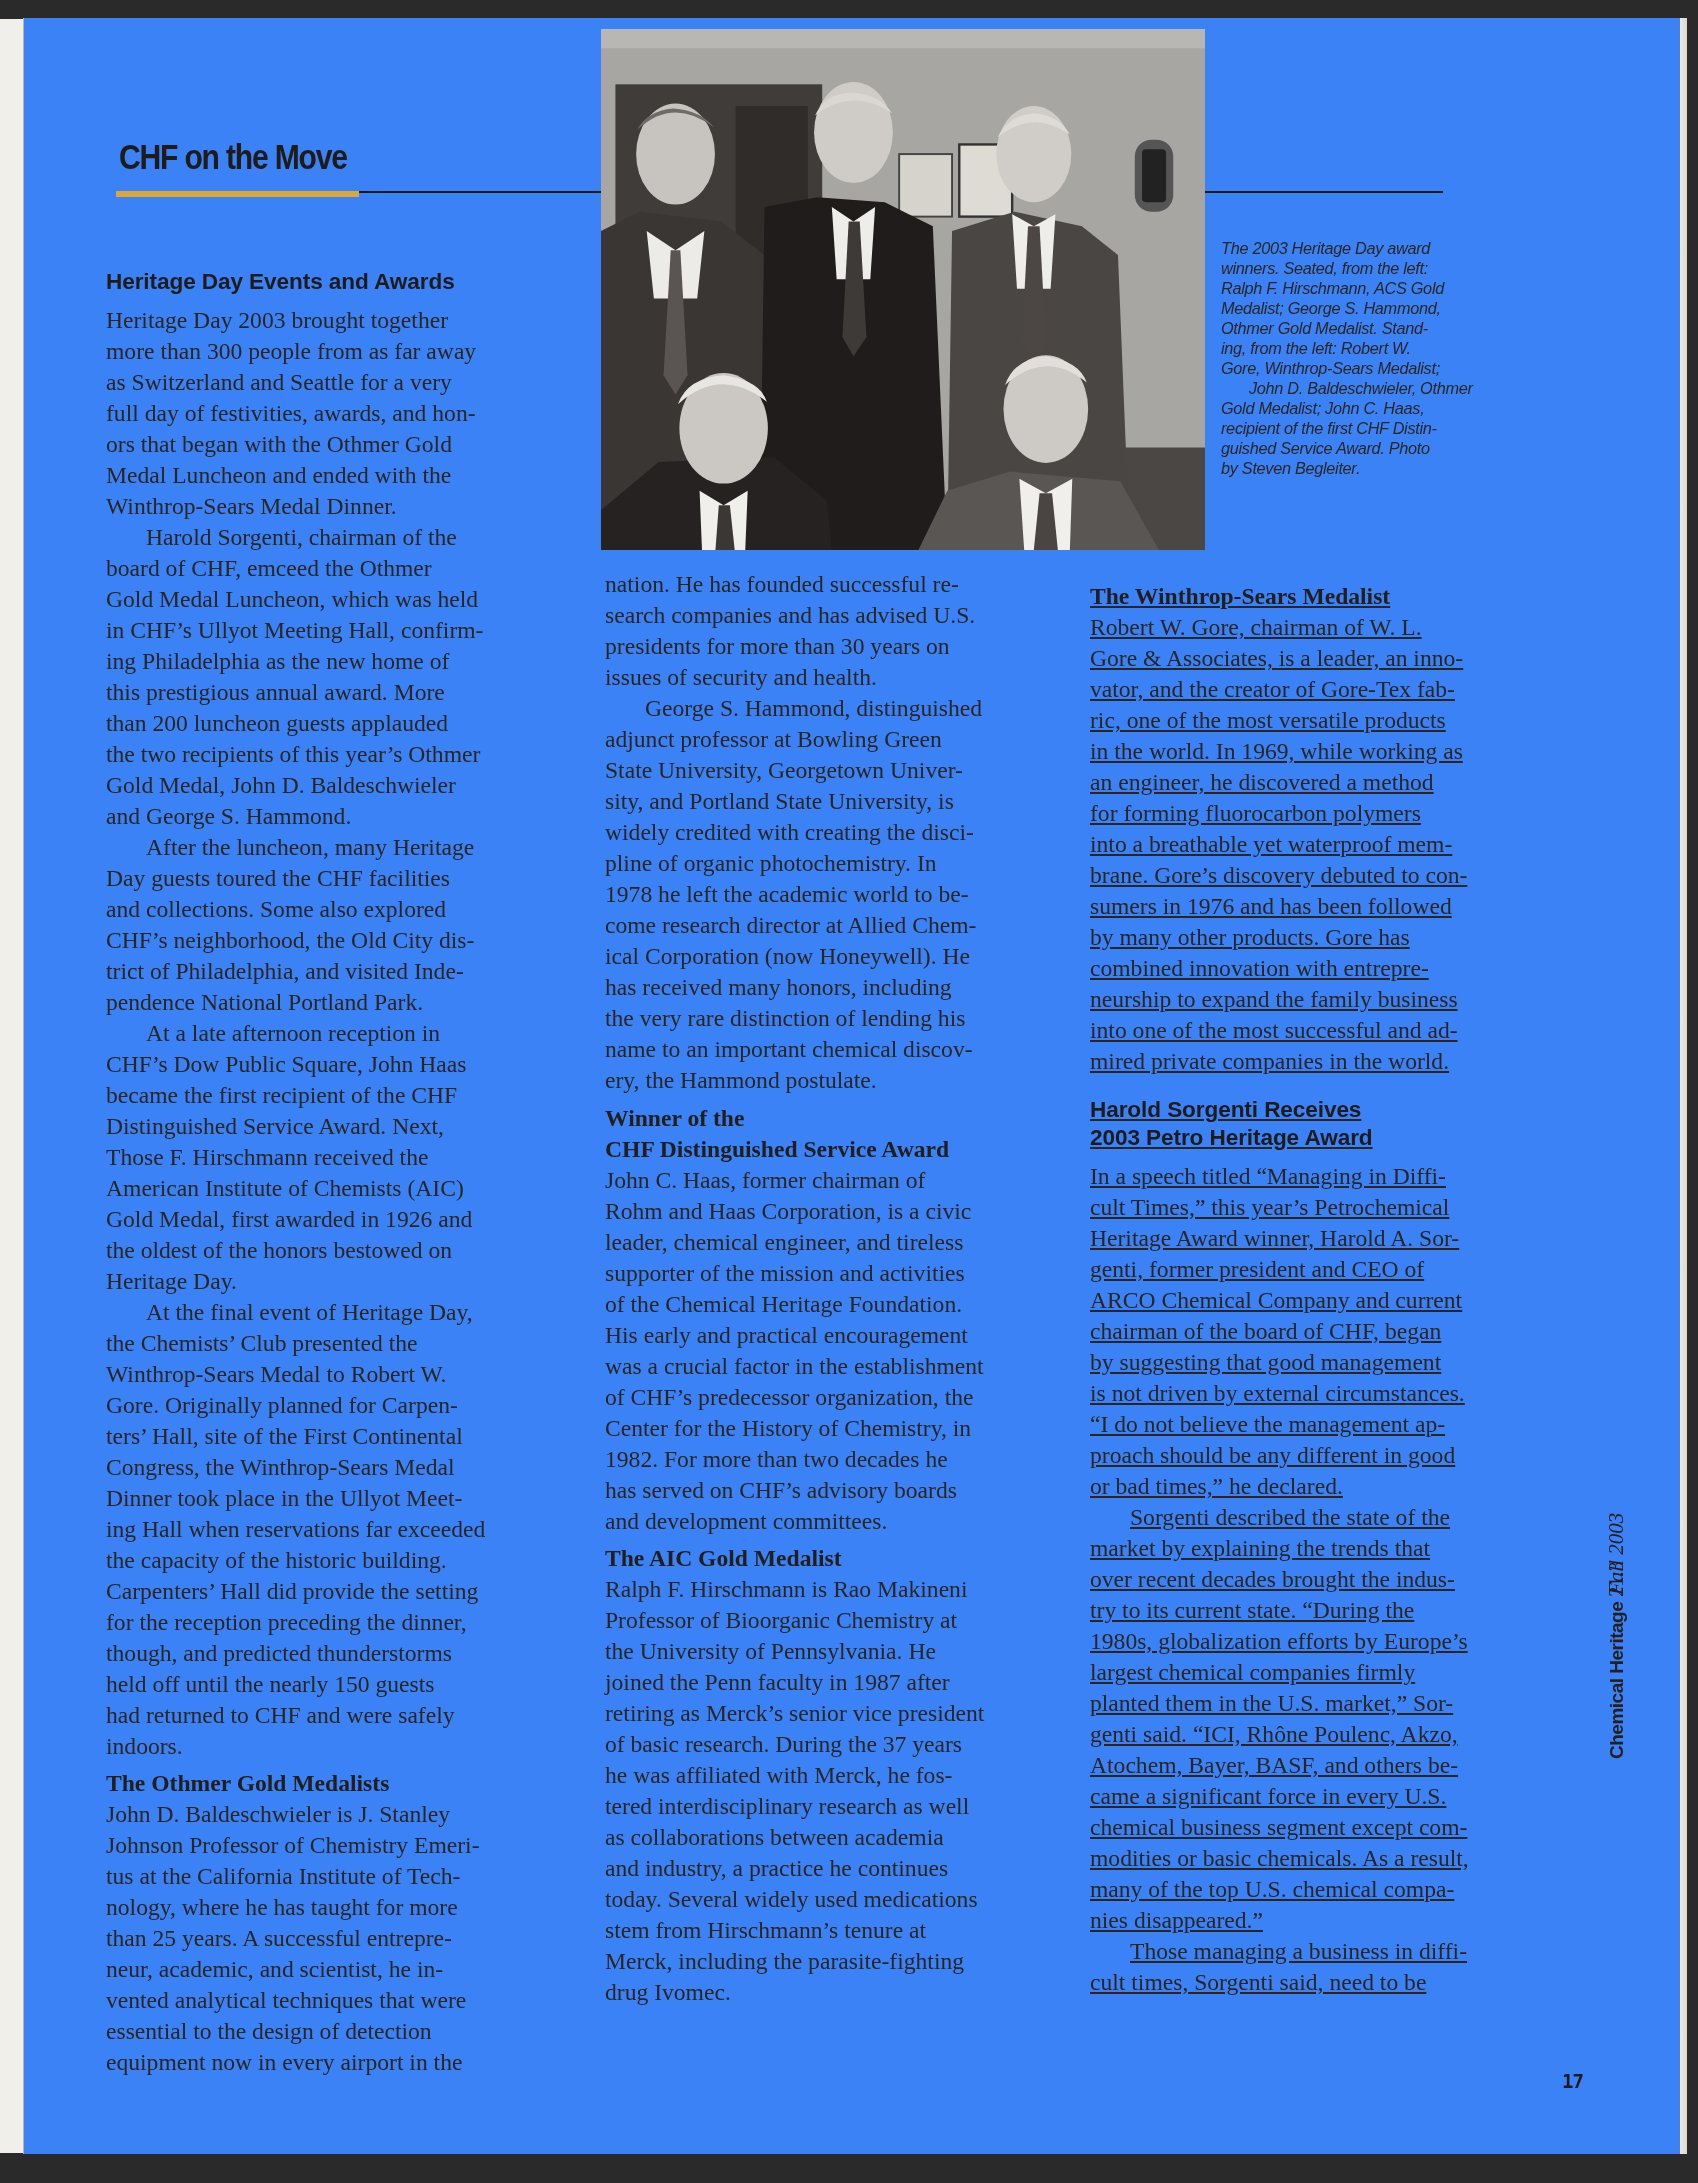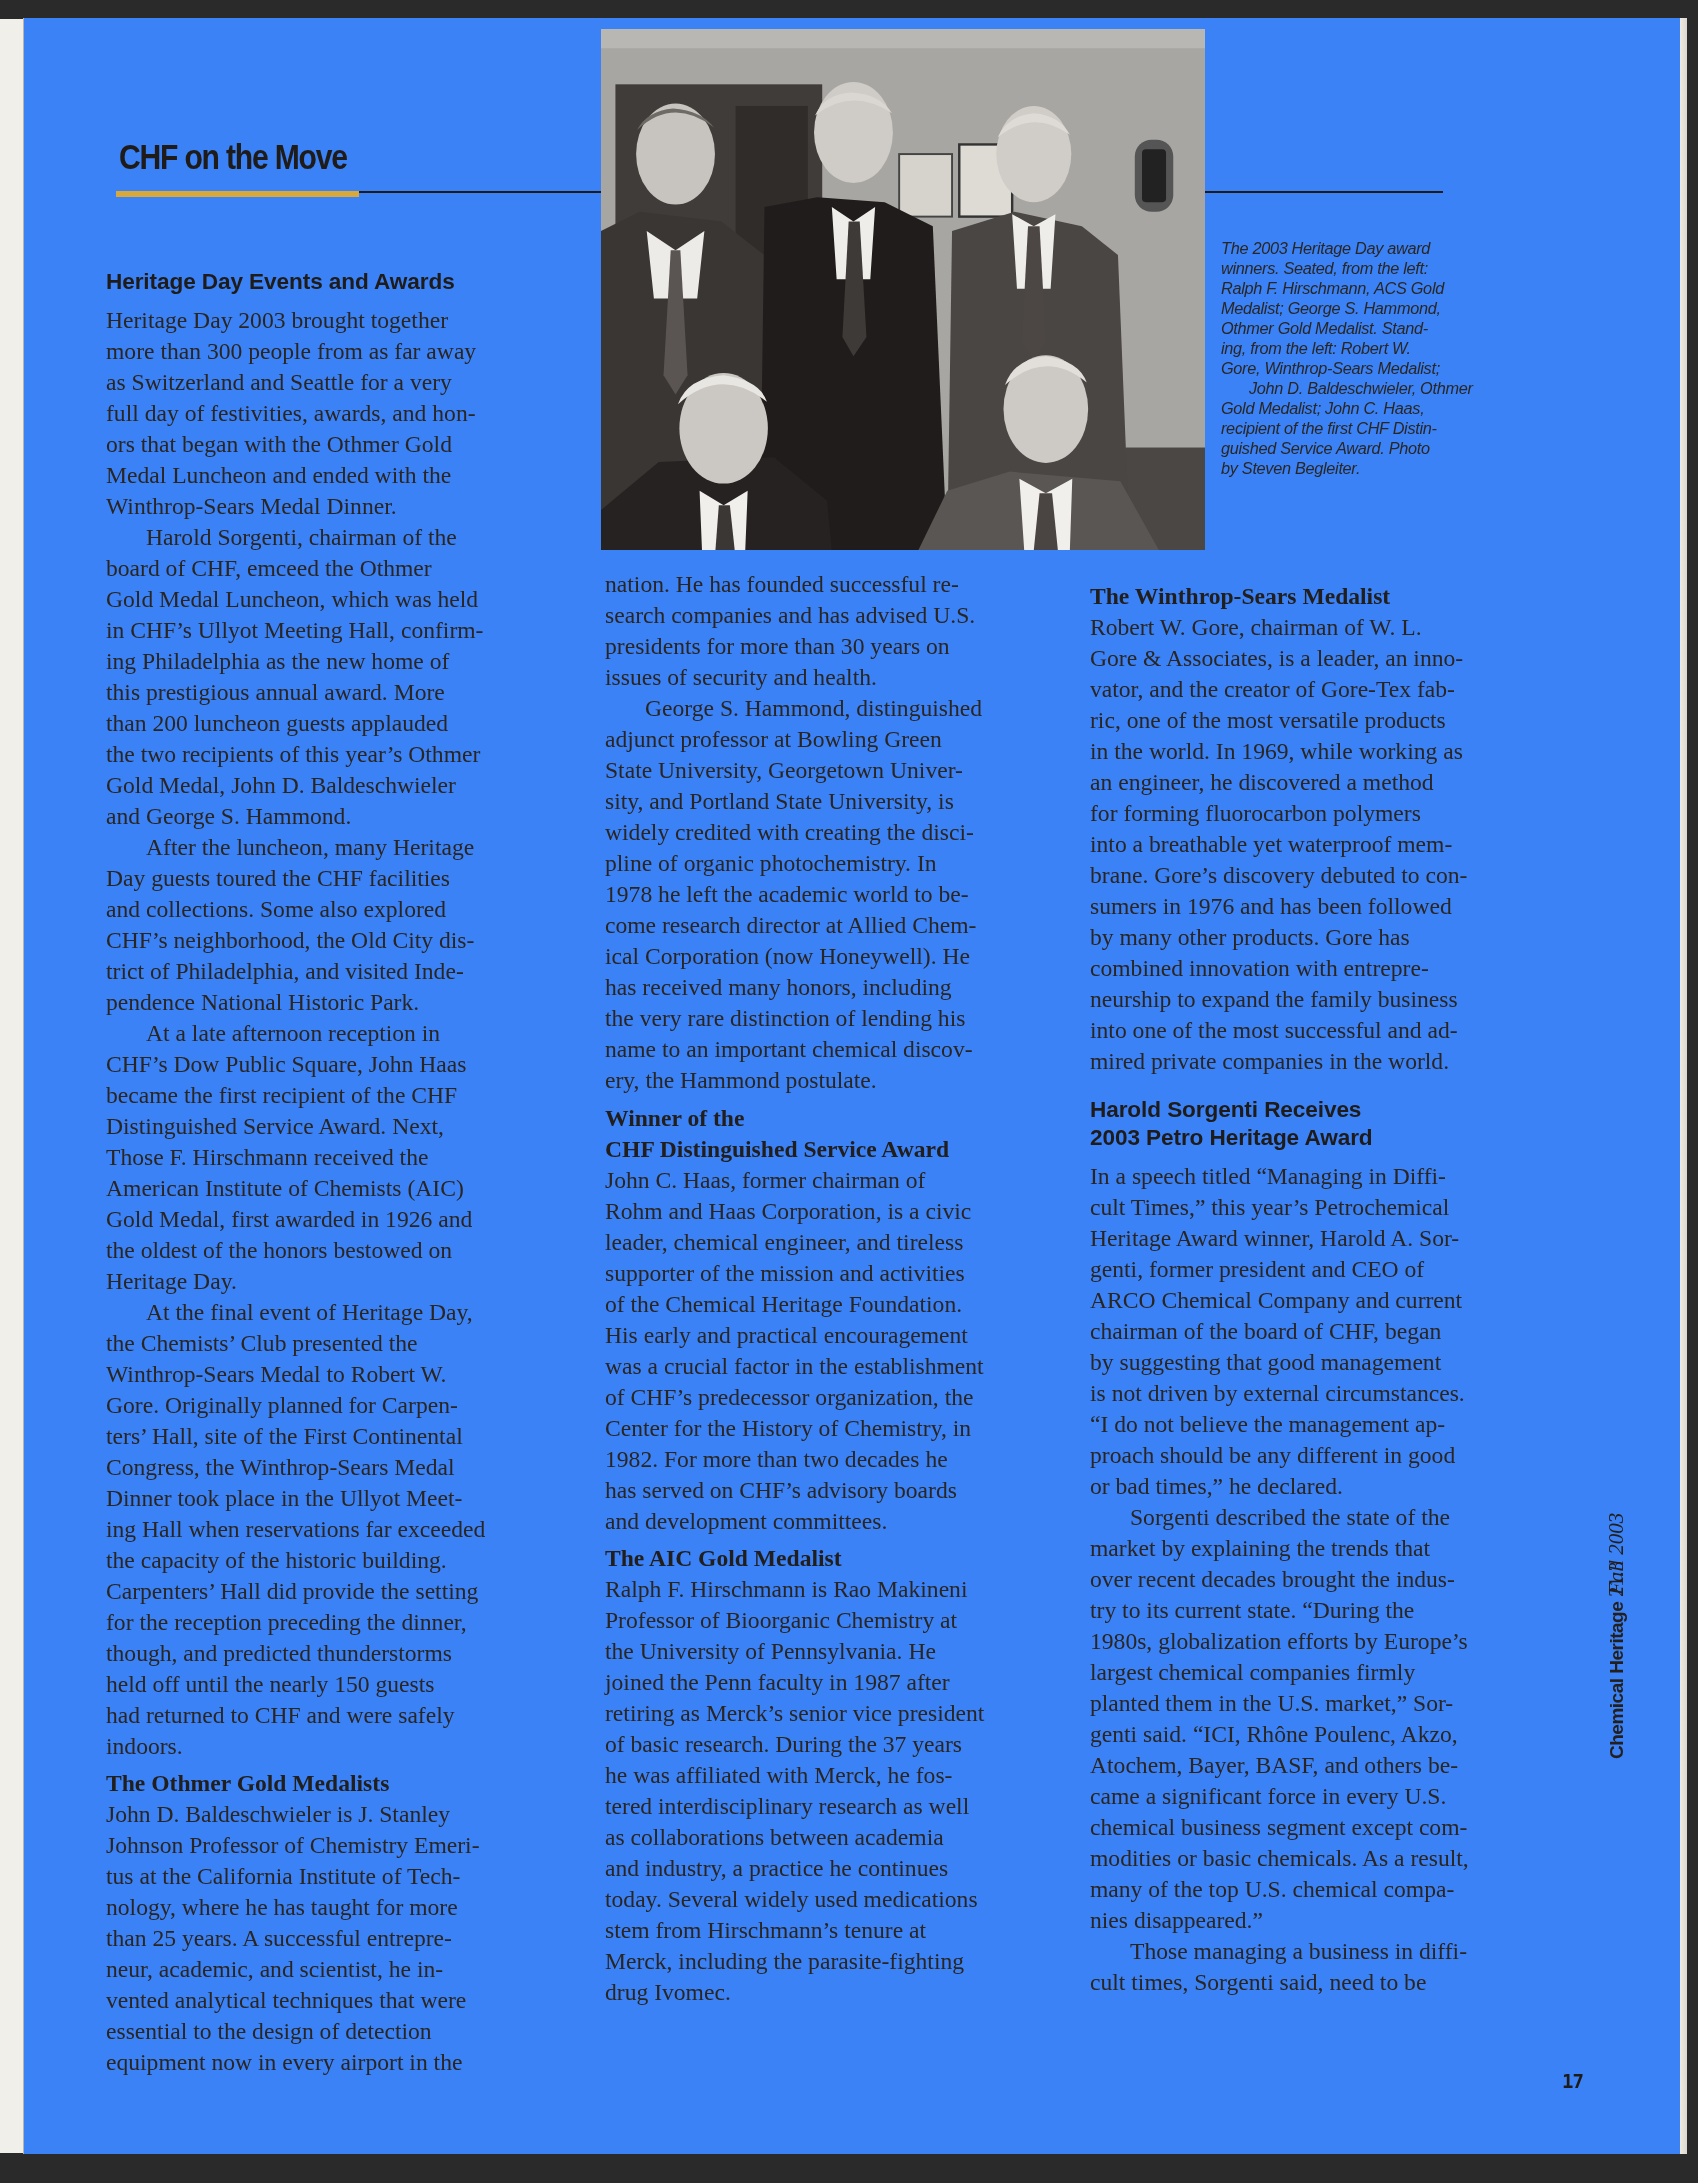--- a/index.html
+++ b/index.html
@@ -56,21 +56,21 @@
     color: #2a2623; letter-spacing: -0.3px;
   }
 
   
   .col {
     position: absolute;
     font-size: 23.6px; line-height: 31px; color: #2a2521;
   }
   .col-left { left: 82px; top: 250px; width: 442px; }
   .col-mid { left: 581px; top: 551px; width: 447px; }
-  .col-right { left: 1066px; top: 563px; width: 447px; }
+  .col-right { left: 1066px; top: 563px; width: 447px; text-decoration: underline; }
   .col p { margin: 0; }
   .col .line { display: block; white-space: nowrap; }
   .sans-head {
     font-family: "Liberation Sans", "DejaVu Sans", sans-serif;
     font-weight: bold; font-size: 22.6px; line-height: 28px;
     color: #1e1b19; letter-spacing: -0.1px; margin: 0 0 8.7px 0;
   }
   .serif-head {
     font-weight: bold; font-size: 23.6px; line-height: 31px;
     color: #221e1b; margin: 6.7px 0 0 0;
@@ -196,21 +196,21 @@
           <span class="line">the two recipients of this year’s Othmer</span>
           <span class="line">Gold Medal, John D. Baldeschwieler</span>
           <span class="line">and George S. Hammond.</span>
         </p>
         <p>
           <span class="line" style="padding-left: 40px;">After the luncheon, many Heritage</span>
           <span class="line">Day guests toured the CHF facilities</span>
           <span class="line">and collections. Some also explored</span>
           <span class="line">CHF’s neighborhood, the Old City dis-</span>
           <span class="line">trict of Philadelphia, and visited Inde-</span>
-          <span class="line">pendence National Historic Park.</span>
+          <span class="line">pendence National Portland Park.</span>
         </p>
         <p>
           <span class="line" style="padding-left: 40px;">At a late afternoon reception in</span>
           <span class="line">CHF’s Dow Public Square, John Haas</span>
           <span class="line">became the first recipient of the CHF</span>
           <span class="line">Distinguished Service Award. Next,</span>
           <span class="line">Those F. Hirschmann received the</span>
           <span class="line">American Institute of Chemists (AIC)</span>
           <span class="line">Gold Medal, first awarded in 1926 and</span>
           <span class="line">the oldest of the honors bestowed on</span>

